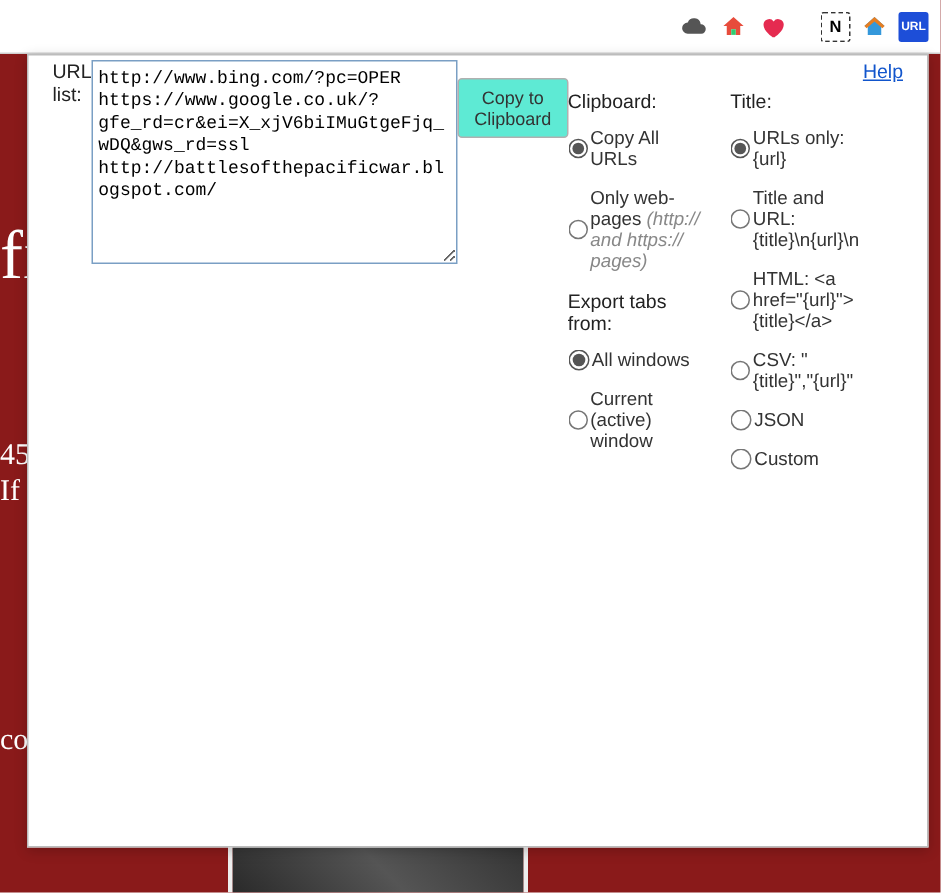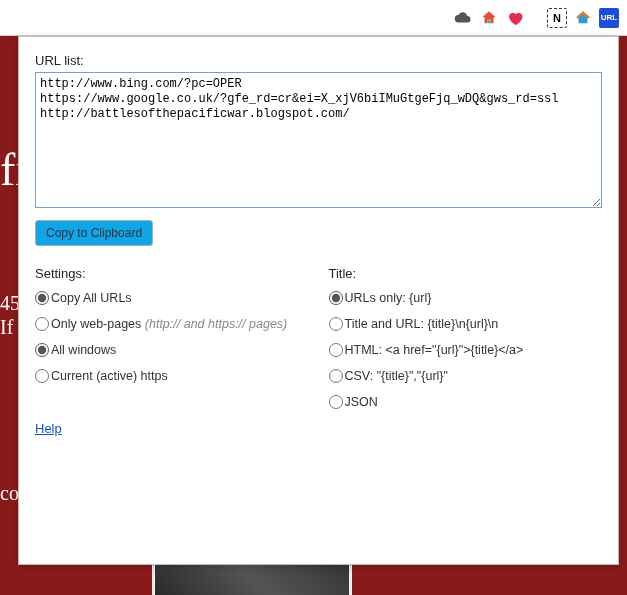--- a/index.html
+++ b/index.html
@@ -50,23 +50,23 @@
   }
   .panel {
     position: absolute;
     top: 36px;
     left: 18px;
     right: 8px;
     bottom: 30px;
     background: #fff;
     border: 1px solid #bcbcbc;
     box-shadow: 0 2px 8px rgba(0,0,0,0.2);
-    padding: 16px 16px 12px 16px;
-    display: flex;
-    flex-direction: column;
+    padding: 3px 16px 12px 16px;
+    display: flex;
+    flex-direction: row;
   }
   .panel-label {
     color: #222;
     margin-bottom: 4px;
   }
   textarea.url-list {
     width: 100%;
     height: 136px;
     resize: both;
     font-family: "Courier New", monospace;
@@ -74,27 +74,26 @@
     padding: 4px;
     border: 1px solid #7a9fc4;
     color: #000;
     line-height: 1.25;
     overflow: auto;
   }
   .btn {
     margin-top: 12px;
     padding: 5px 10px;
     font-size: 12px;
-    background: #0ea5e9;
+    background: #5eead4;
     border: 1px solid #b0b0b0;
     border-radius: 3px;
     cursor: pointer;
     align-self: flex-start;
     color: #333;
-    text-align: right;
   }
   .columns {
     display: flex;
     margin-top: 20px;
     gap: 20px;
   }
   .col { flex: 1; }
   .heading {
     color: #222;
     margin-bottom: 10px;
@@ -184,38 +183,39 @@
 
 <div class="panel">
   <div class="panel-label">URL list:</div>
   <textarea class="url-list" style="">http://www.bing.com/?pc=OPER
 https://www.google.co.uk/?gfe_rd=cr&amp;ei=X_xjV6biIMuGtgeFjq_wDQ&amp;gws_rd=ssl
 http://battlesofthepacificwar.blogspot.com/</textarea>
   <button class="btn">Copy to Clipboard</button>
 
   <div class="columns">
     <div class="col">
-      <div class="heading">Settings:</div>
+      <div class="heading">Clipboard:</div>
       <label class="radio-row">
         <input type="radio" name="scope" checked="" style="">
         <span>Copy All URLs</span>
       </label>
       <label class="radio-row">
         <input type="radio" name="scope" style="">
         <span>
           <span>Only web-pages </span><span class="hint">(http:// and https:// pages)</span>
         </span>
       </label>
+      <div class="heading">Export tabs from:</div>
       <label class="radio-row">
         <input type="radio" name="wins" checked="" style="">
         <span>All windows</span>
       </label>
       <label class="radio-row">
         <input type="radio" name="wins" style="">
-        <span>Current (active) https</span>
+        <span>Current (active) window</span>
       </label>
     </div>
 
     <div class="col">
       <div class="heading">Title:</div>
       <label class="radio-row">
         <input type="radio" name="fmt" checked="" style="">
         <span>URLs only: {url}</span>
       </label>
       <label class="radio-row">
@@ -227,17 +227,21 @@
         <span>HTML: &lt;a href="{url}"&gt;{title}&lt;/a&gt;</span>
       </label>
       <label class="radio-row">
         <input type="radio" name="fmt" style="">
         <span>CSV: "{title}","{url}"</span>
       </label>
       <label class="radio-row">
         <input type="radio" name="fmt" style="">
         <span>JSON</span>
       </label>
+      <label class="radio-row">
+        <input type="radio" name="fmt" style="">
+        <span>Custom</span>
+      </label>
     </div>
   </div>
 
   <a href="#" class="help-link">Help</a>
 </div>
 
 </body></html>

